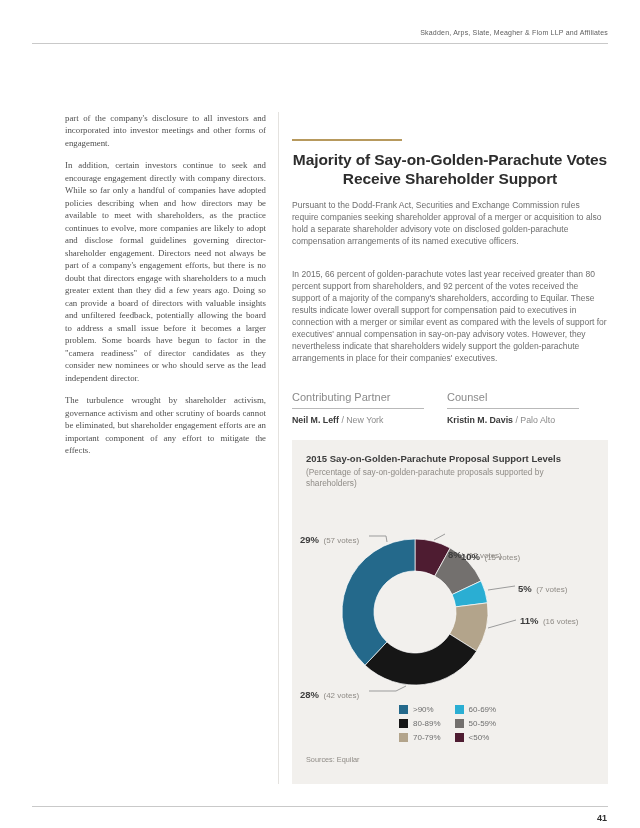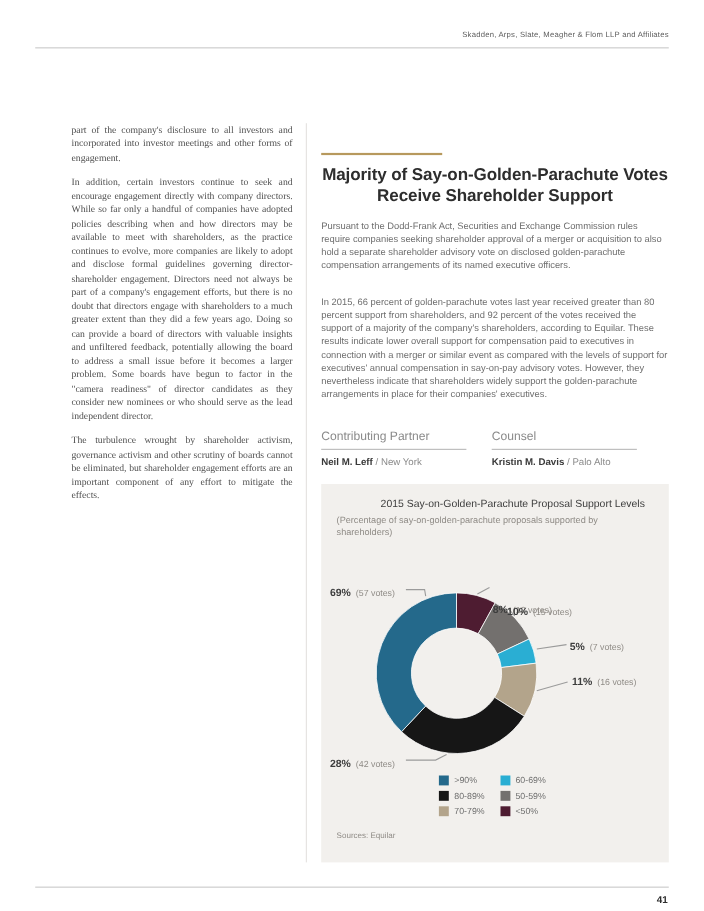--- a/index.html
+++ b/index.html
@@ -51,21 +51,21 @@
   .contrib-role { font-size: 11px; color: #8a8a8a; }
   .contrib-rule { width: 132px; height: 1px; background: #b9b9b9; margin: 5px 0 6px 0; }
   .contrib-name { font-size: 8.8px; font-weight: bold; color: #3a3a3a; }
   .contrib-name .loc { font-weight: normal; color: #8a8a8a; }
 
   
   .chart-box {
     position: absolute; left: 292px; top: 440px; width: 316px; height: 344px;
     background: #f2f0ed;
   }
-  .chart-title { position: absolute; left: 14px; top: 13px; font-size: 9.5px; font-weight: normal; color: #3d3d3d; margin-left: 40px; }
+  .chart-title { position: absolute; left: 14px; top: 13px; font-size: 9.5px; font-weight: bold; color: #3d3d3d; }
   .chart-subtitle { position: absolute; left: 14px; top: 27px; width: 250px; font-size: 8.3px; line-height: 1.3; color: #8f8b86; }
   #donut-svg { position: absolute; left: 0; top: 0; }
   .leader { fill: none; stroke: #9b9b9b; stroke-width: 1; }
 
   .callout { position: absolute; white-space: nowrap; }
   .callout .pct { font-size: 9.5px; font-weight: bold; color: #3d3d3d; }
   .callout .votes { font-size: 8px; color: #8f8b86; }
   .co0 { left: 8px;   top: 89px;  }
   .co5 { left: 156px; top: 104px;  }
   .co4 { left: 169px; top: 106px; }
@@ -134,21 +134,21 @@
       <polyline class="leader" points="77,251 104,251 114,246"></polyline>
     <path d="M123.00,99.00 A73,73 0 0 1 158.17,108.03 L142.75,136.07 A41,41 0 0 0 123.00,131.00 Z" fill="#4e1c31" stroke="#ffffff" stroke-width="0.7"></path>
         <path d="M158.17,108.03 A73,73 0 0 1 189.05,140.92 L160.10,154.54 A41,41 0 0 0 142.75,136.07 Z" fill="#73706e" stroke="#ffffff" stroke-width="0.7"></path>
         <path d="M189.05,140.92 A73,73 0 0 1 195.42,162.85 L163.68,166.86 A41,41 0 0 0 160.10,154.54 Z" fill="#2aaed3" stroke="#ffffff" stroke-width="0.7"></path>
         <path d="M195.42,162.85 A73,73 0 0 1 184.64,211.12 L157.62,193.97 A41,41 0 0 0 163.68,166.86 Z" fill="#b3a48b" stroke="#ffffff" stroke-width="0.7"></path>
         <path d="M184.64,211.12 A73,73 0 0 1 73.03,225.21 L94.93,201.89 A41,41 0 0 0 157.62,193.97 Z" fill="#161616" stroke="#ffffff" stroke-width="0.7"></path>
         <path d="M73.03,225.21 A73,73 0 0 1 123.00,99.00 L123.00,131.00 A41,41 0 0 0 94.93,201.89 Z" fill="#24698b" stroke="#ffffff" stroke-width="0.7"></path>
       </svg>
 
     <div class="callout co0">
-      <span class="pct">69%</span>
+      <span class="pct">29%</span>
       <span class="votes">(57 votes)</span>
     </div>
     <div class="callout co5">
       <span class="pct">8%</span>
       <span class="votes">(12 votes)</span>
     </div>
     <div class="callout co4">
       <span class="pct">10%</span>
       <span class="votes">(15 votes)</span>
     </div>

